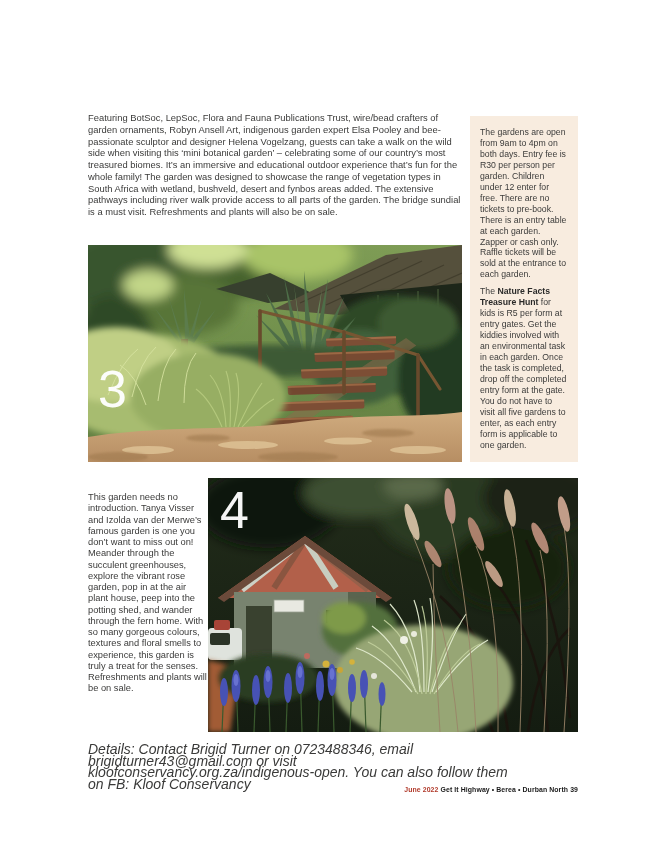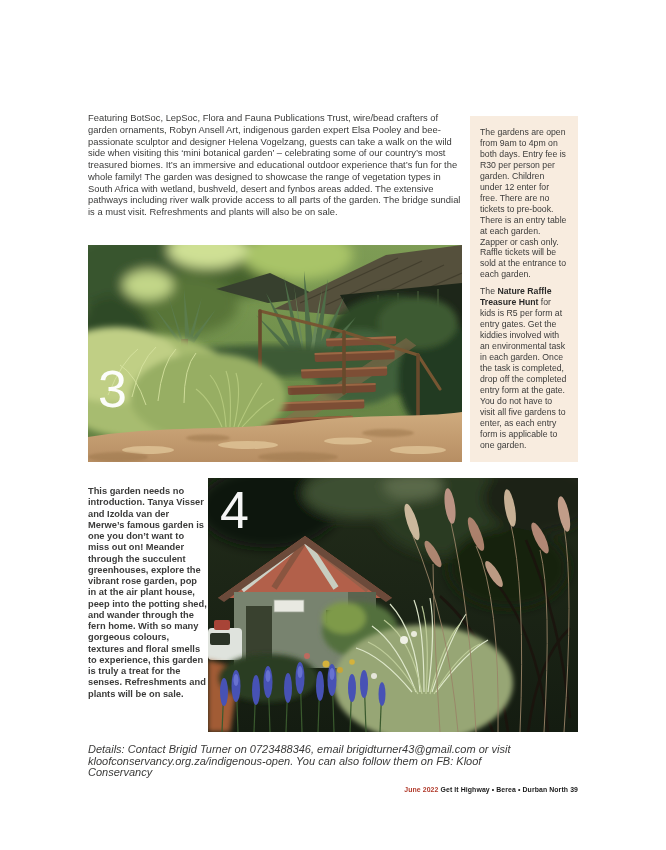--- a/index.html
+++ b/index.html
@@ -23,23 +23,23 @@
   .photo2{left:208px;top:478px;width:370px;height:254px;}
   .photo2 .photo-number{left:12px;top:6px;}
   
   .sidebar{left:470px;top:116px;width:108px;height:346px;background:#f8ecdf;
     box-sizing:border-box;padding:11px 10px 10px 10px;}
   .sidebar p{margin:0 0 6px 0;font-size:8.7px;line-height:10.95px;color:#3b3b3a;}
   .sidebar b{color:#2a2a29;}
   
   .g4-col{left:88px;top:486px;width:119px;}
   .g4-heading{font-size:9.5px;font-weight:bold;line-height:11.4px;color:#1c1c1b;}
-  .g4-body{margin-top:0;font-size:9.3px;line-height:11.25px;color:#3b3b3a;font-weight:bold;}
-  
-  .details{left:88px;top:744px;width:428px;font-style:italic;font-size:11px;
+  .g4-body{margin-top:6px;font-size:9.3px;line-height:11.25px;color:#3b3b3a;}
+  
+  .details{left:88px;top:744px;width:428px;font-style:italic;font-size:14px;
     line-height:11.6px;color:#3a3a39;}
   .footer{left:208px;top:786px;width:370px;text-align:right;font-size:6.9px;
     font-weight:bold;color:#191919;letter-spacing:.1px;}
   .footer .issue{color:#b13a2b;}
 </style>
 </head>
 <body>
 
 <div class="abs g3-heading">
 </div>
@@ -194,21 +194,21 @@
         <ellipse cx="210" cy="212" rx="40" ry="5"></ellipse>
       <ellipse cx="300" cy="188" rx="26" ry="4"></ellipse>
         <ellipse cx="120" cy="193" rx="22" ry="3.5"></ellipse>
     </g>
   </svg>
   <div class="photo-number">3</div>
 </div>
 
 <div class="abs sidebar">
   <p>The gardens are open from 9am to 4pm on both days. Entry fee is R30 per person per garden. Children under 12 enter for free. There are no tickets to pre-book. There is an entry table at each garden. Zapper or cash only. Raffle tickets will be sold at the entrance to each garden.</p>
-  <p><span>The </span><b>Nature Raffle Treasure Hunt</b><span> for kids is R5 per form at entry gates. Get the kiddies involved with an environmental task in each garden. Once the task is completed, drop off the completed entry form at the gate. You do not have to visit all five gardens to enter, as each entry form is applicable to one garden.</span></p>
+  <p><span>The </span><b>Nature Facts Treasure Hunt</b><span> for kids is R5 per form at entry gates. Get the kiddies involved with an environmental task in each garden. Once the task is completed, drop off the completed entry form at the gate. You do not have to visit all five gardens to enter, as each entry form is applicable to one garden.</span></p>
 </div>
 
 <div class="abs g4-col">
   <div class="g4-body">This garden needs no introduction. Tanya Visser and Izolda van der Merwe’s famous garden is one you don’t want to miss out on! Meander through the succulent greenhouses, explore the vibrant rose garden, pop in at the air plant house, peep into the potting shed, and wander through the fern home. With so many gorgeous colours, textures and floral smells to experience, this garden is truly a treat for the senses. Refreshments and plants will be on sale.</div>
 </div>
 
 <div class="abs photo photo2">
   <svg width="370" height="254" viewBox="0 0 370 254">
     <defs>
       <linearGradient id="trees2" x1="0" y1="0" x2="0" y2="1">

